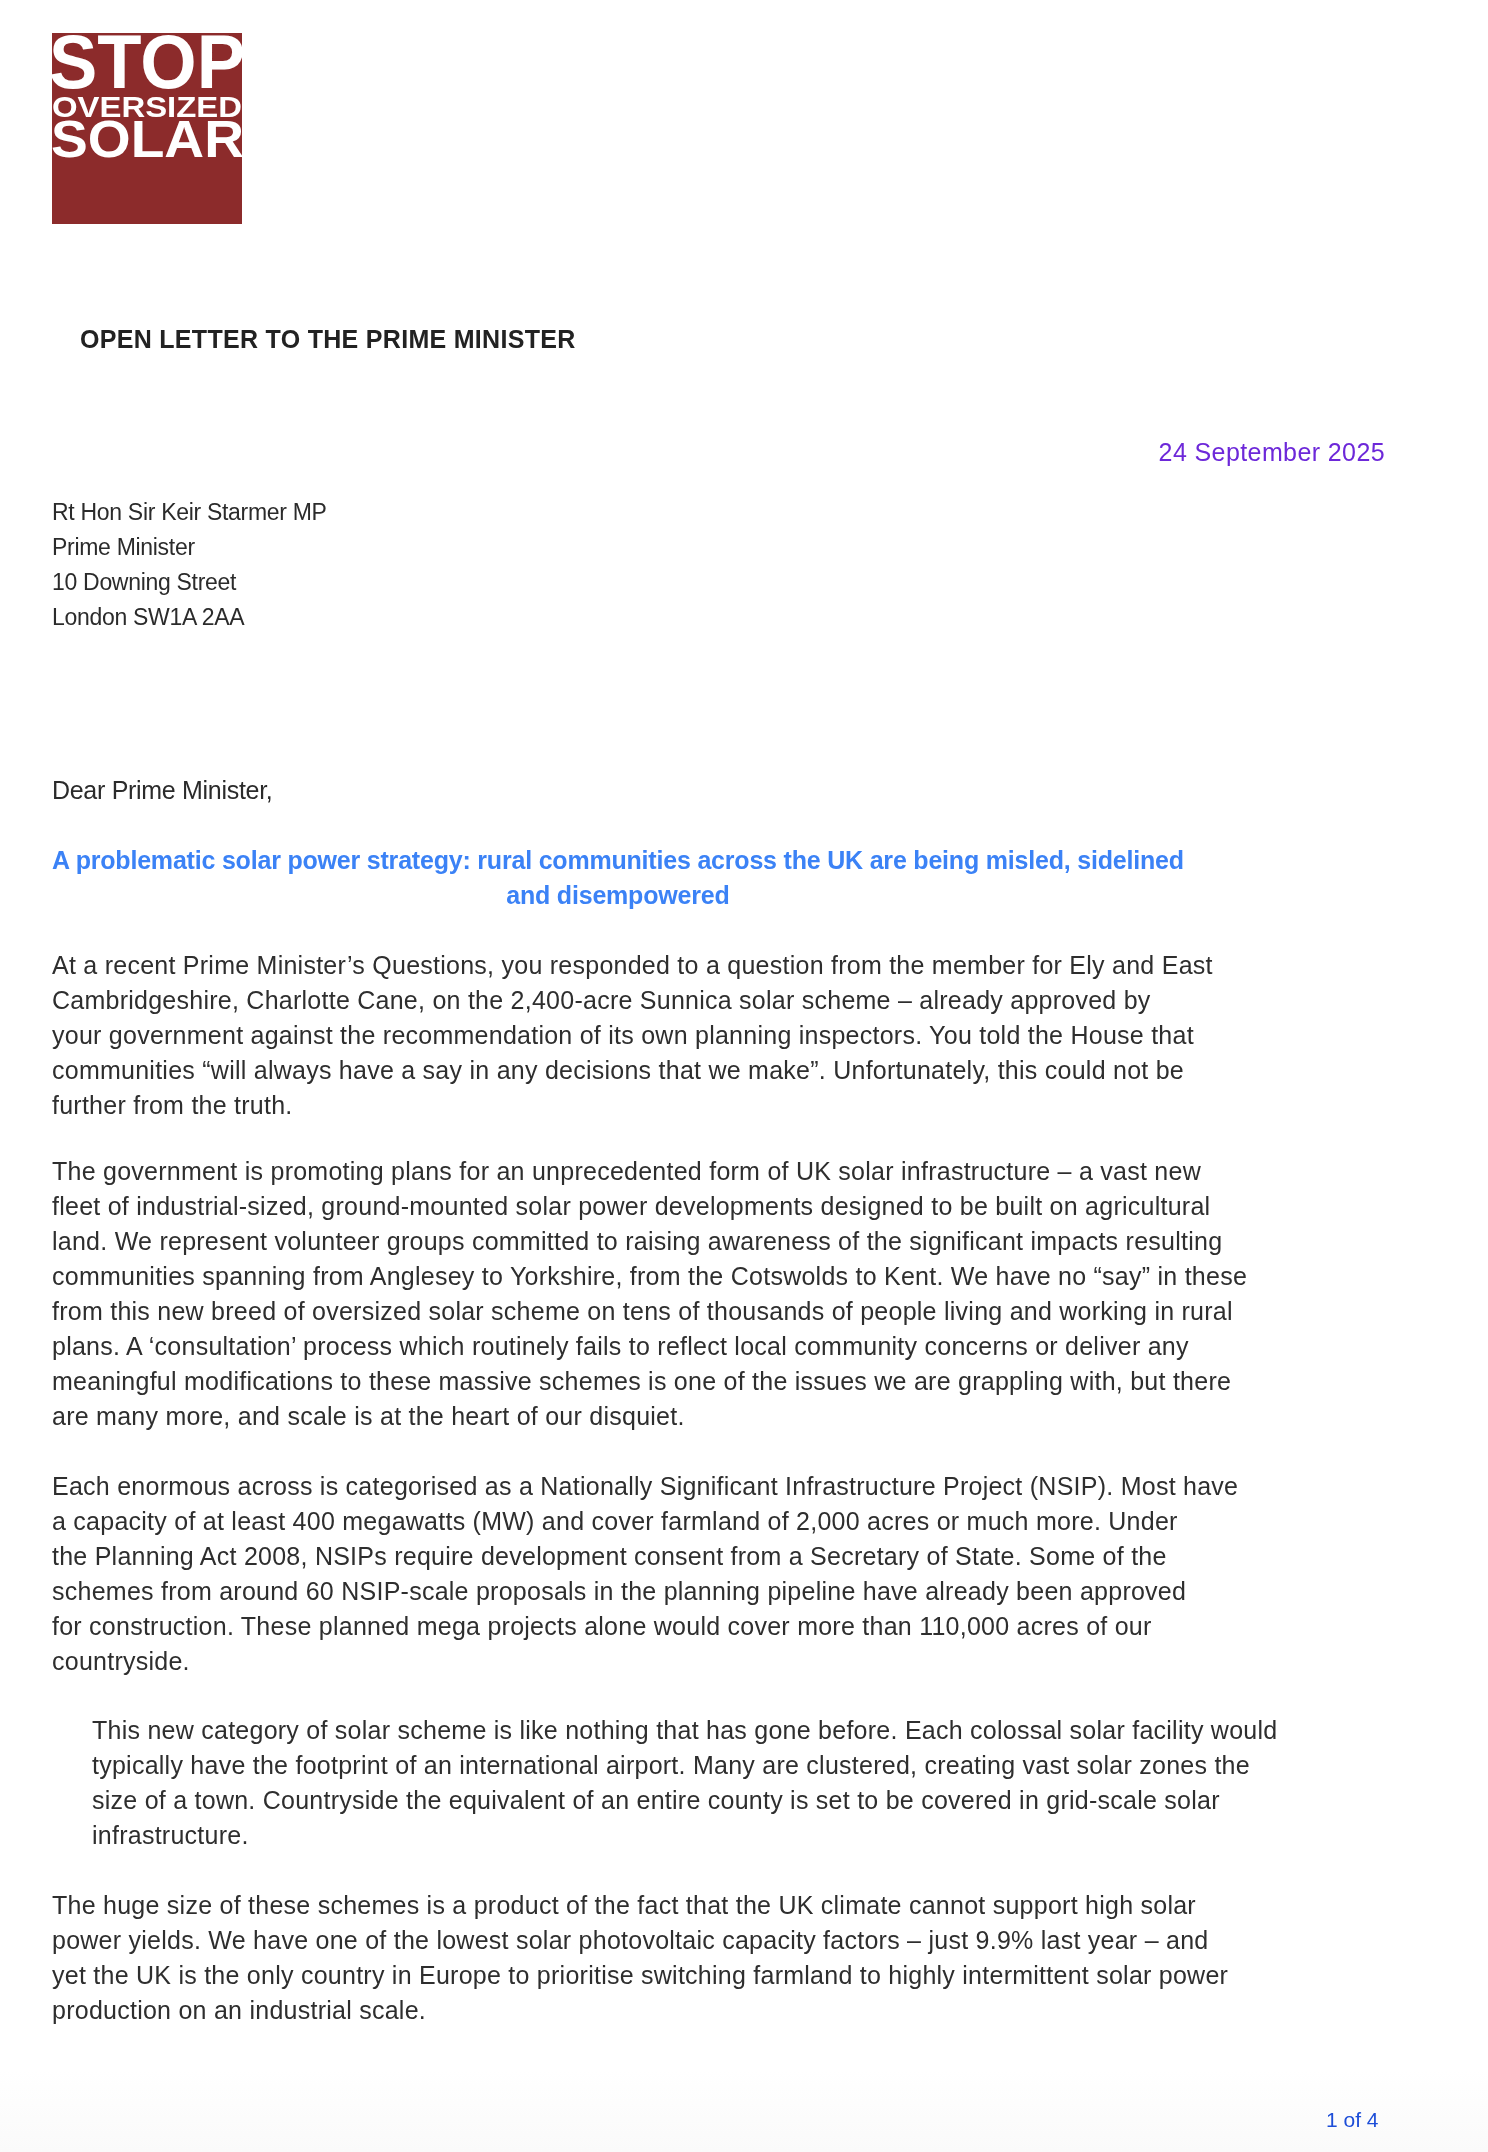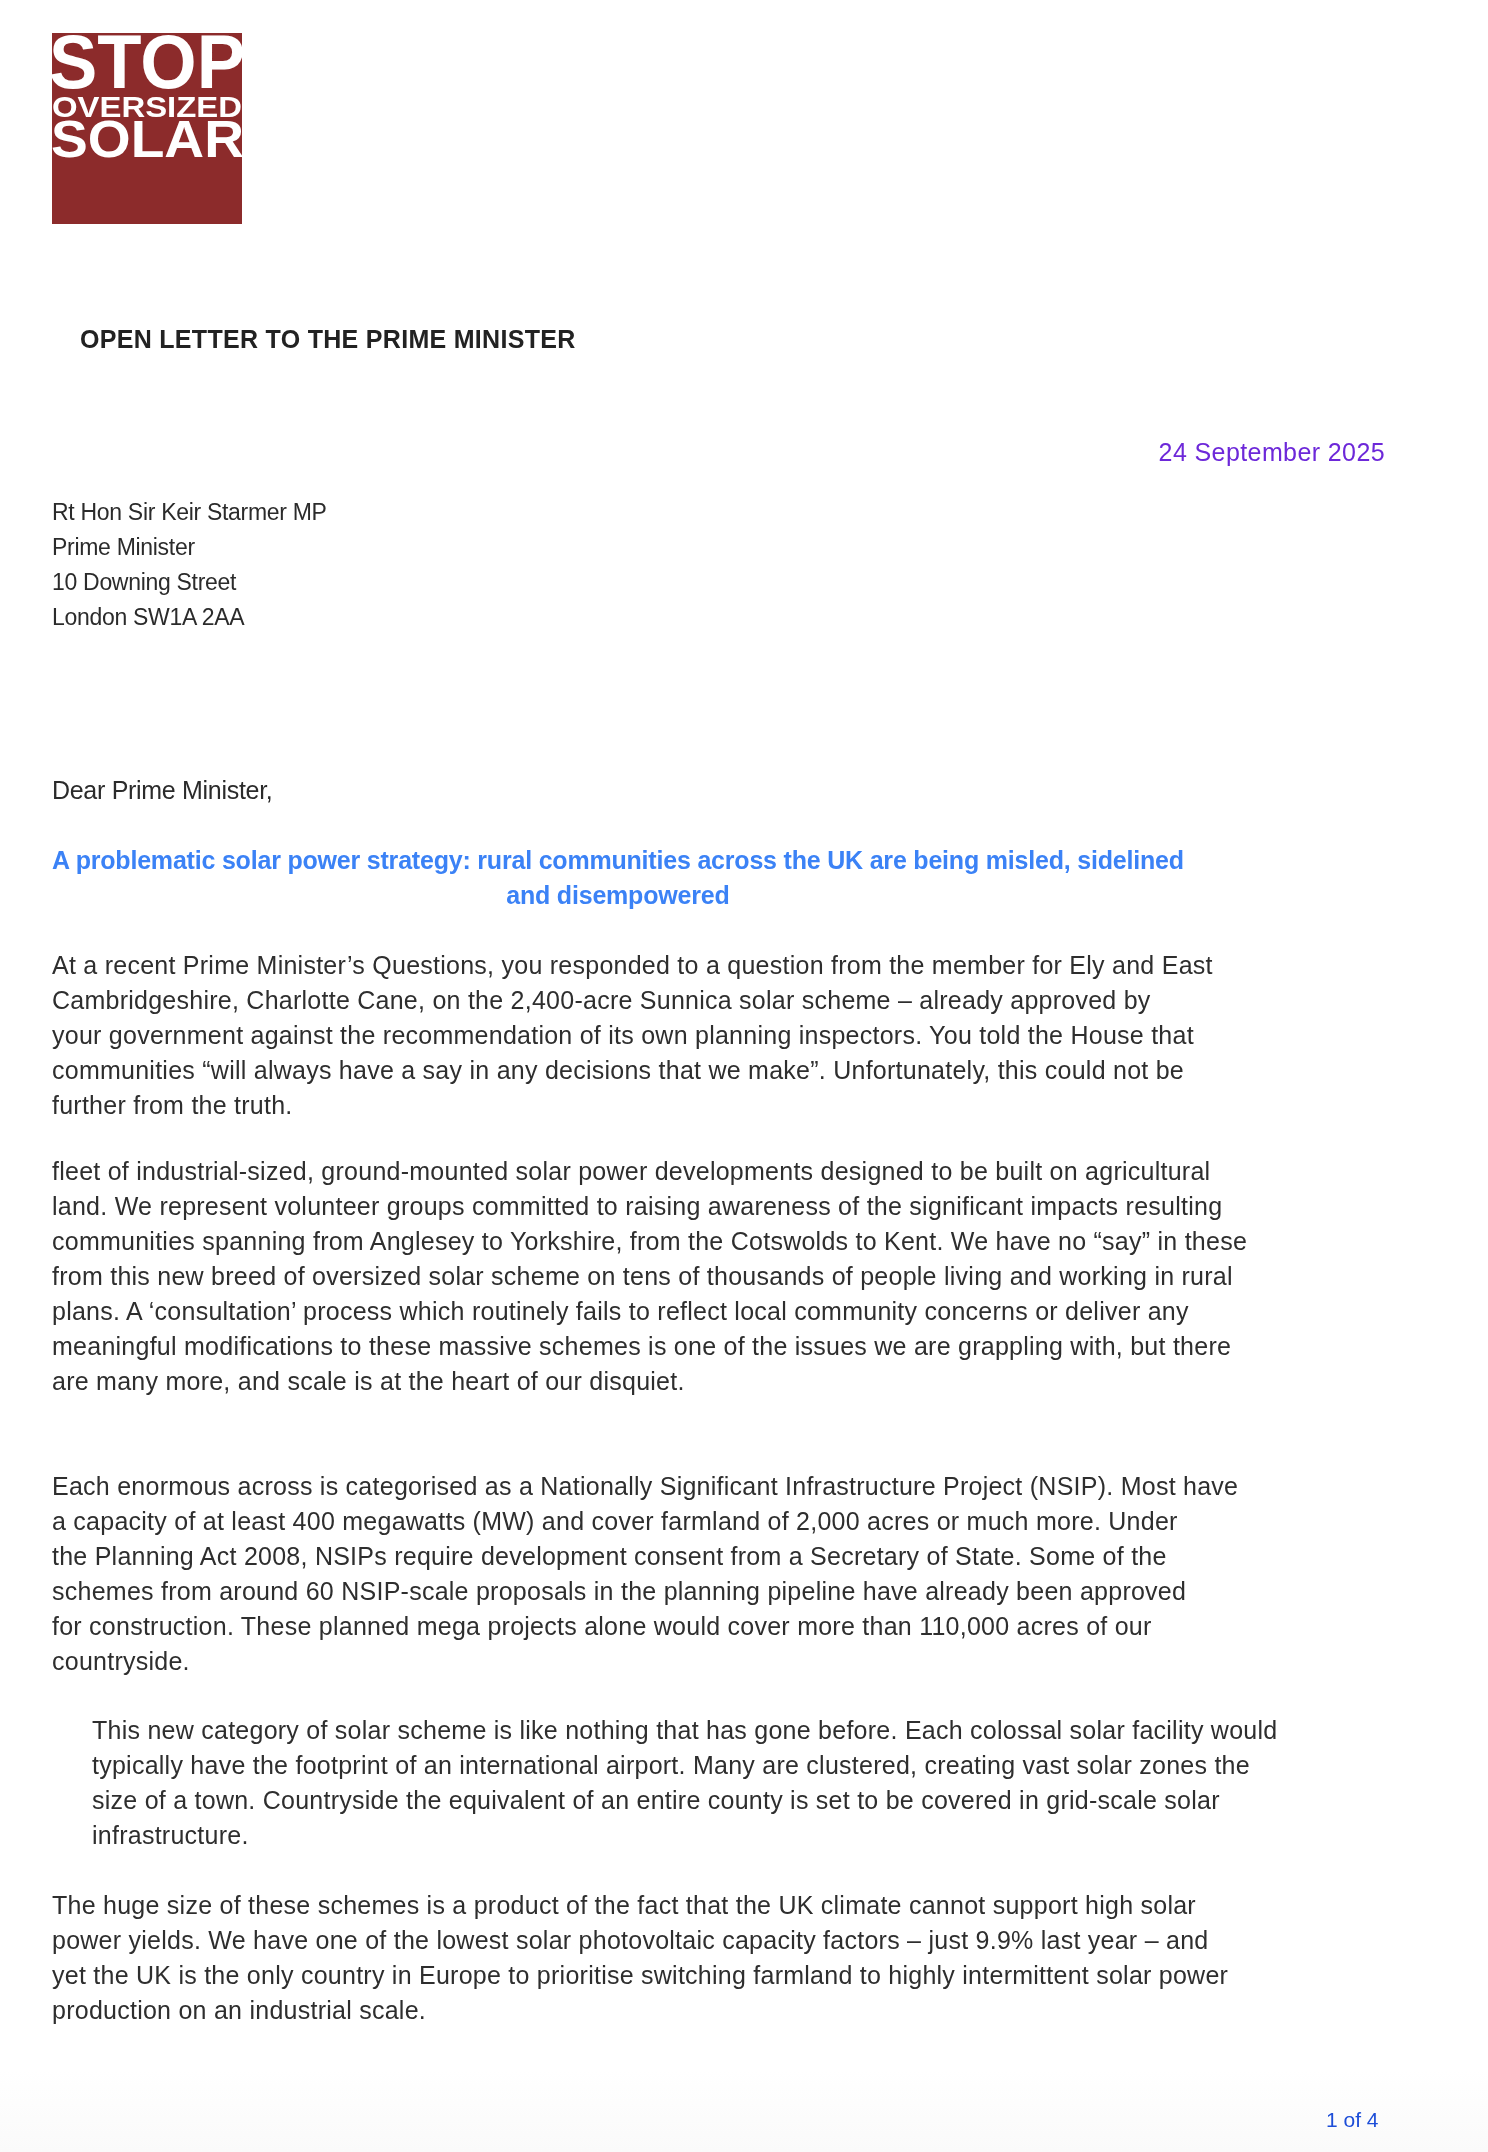--- a/index.html
+++ b/index.html
@@ -134,20 +134,21 @@
 
 <div class="para p1">
   <span class="line">At a recent Prime Minister’s Questions, you responded to a question from the member for Ely and East</span>
   <span class="line">Cambridgeshire, Charlotte Cane, on the 2,400-acre Sunnica solar scheme – already approved by</span>
   <span class="line">your government against the recommendation of its own planning inspectors. You told the House that</span>
   <span class="line">communities “will always have a say in any decisions that we make”. Unfortunately, this could not be</span>
   <span class="line">further from the truth.</span>
 </div>
 
 <div class="para p2">
+  <span class="line">The government is promoting plans for an unprecedented form of UK solar infrastructure – a vast new</span>
   <span class="line">fleet of industrial-sized, ground-mounted solar power developments designed to be built on agricultural</span>
   <span class="line">land. We represent volunteer groups committed to raising awareness of the significant impacts resulting</span>
   <span class="line">communities spanning from Anglesey to Yorkshire, from the Cotswolds to Kent. We have no “say” in these</span>
   <span class="line">from this new breed of oversized solar scheme on tens of thousands of people living and working in rural</span>
   <span class="line">plans. A ‘consultation’ process which routinely fails to reflect local community concerns or deliver any</span>
   <span class="line">meaningful modifications to these massive schemes is one of the issues we are grappling with, but there</span>
   <span class="line">are many more, and scale is at the heart of our disquiet.</span>
 </div>
 
 <div class="para p3">

